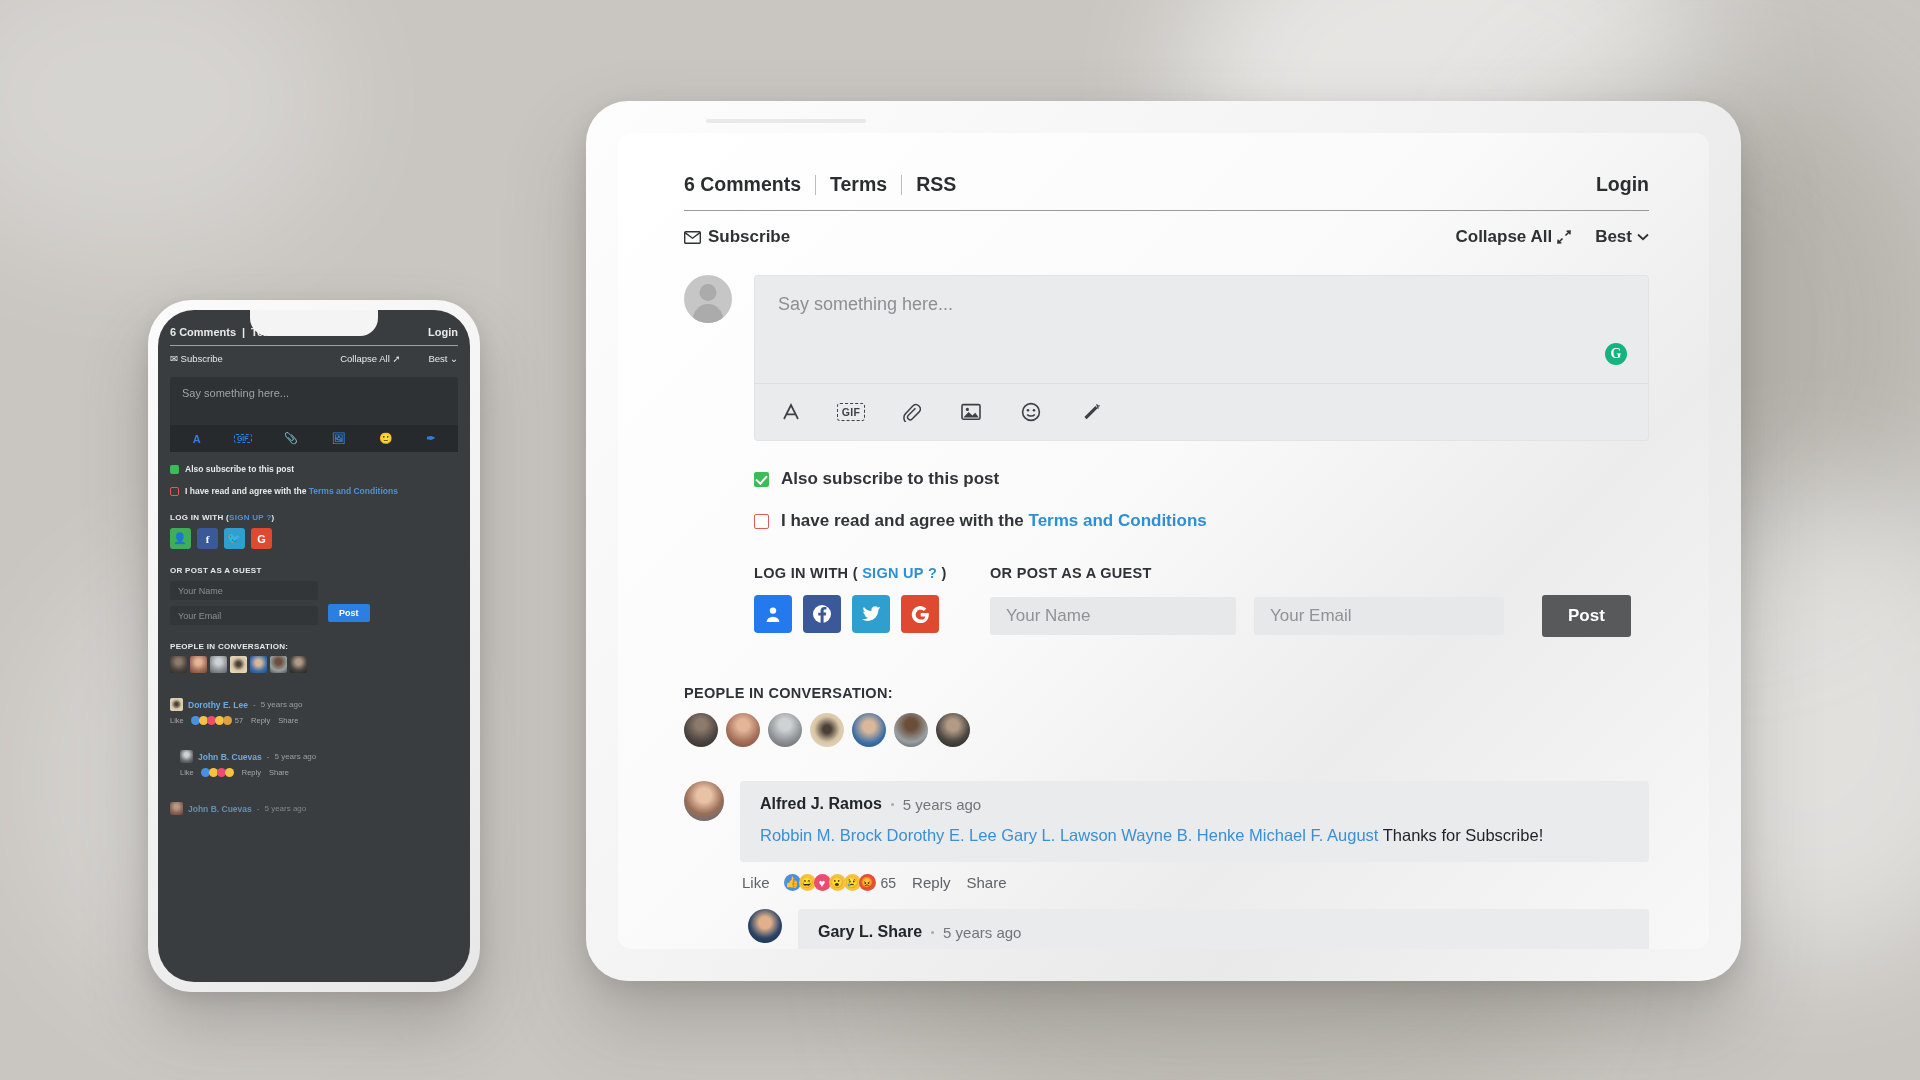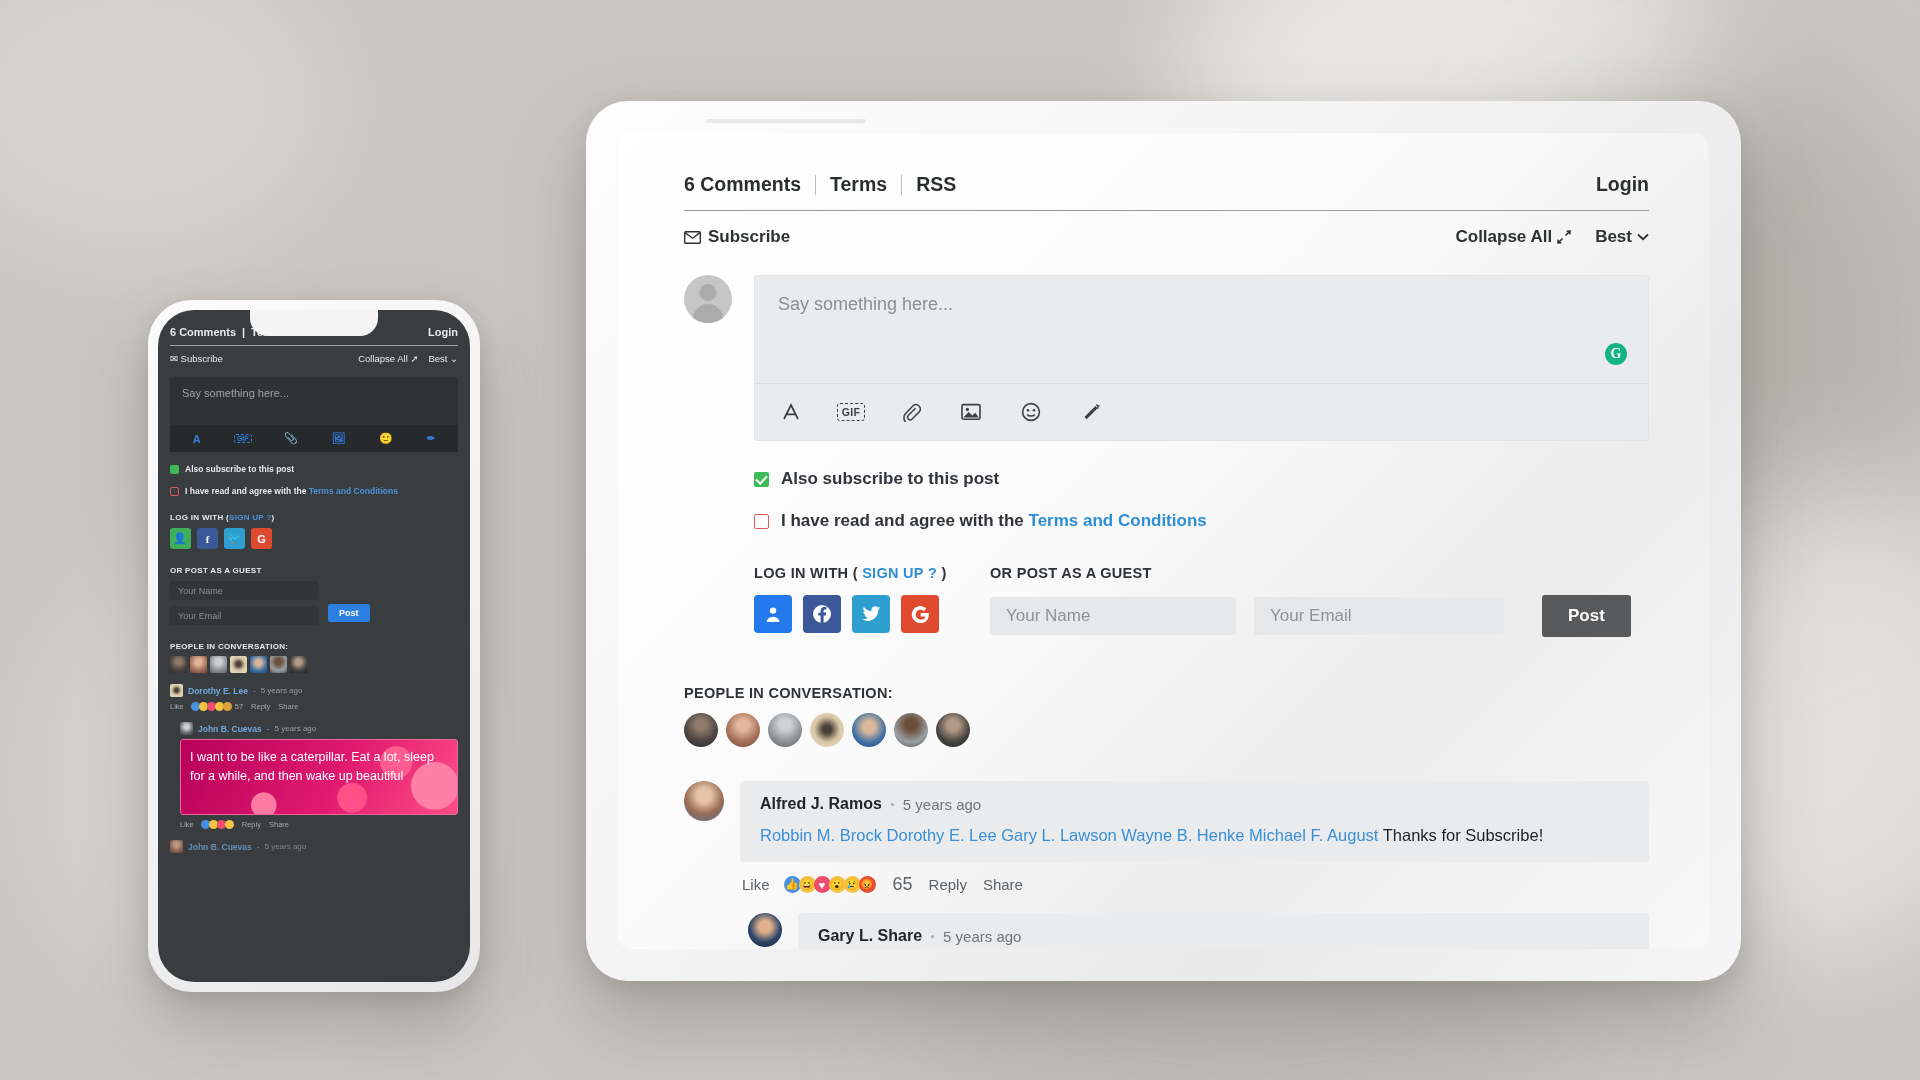--- a/index.html
+++ b/index.html
@@ -109,55 +109,55 @@
   .cmeta { display:flex; align-items:center; gap:9px; }
   .cname { font-size:16px; font-weight:bold; color:#22262a; }
   .cdot { width:3px; height:3px; border-radius:50%; background:#a8acb0; }
   .ctime { font-size:15px; color:#72767a; }
   .ctext { font-size:16.5px; color:#1e2226; margin-top:11px; line-height:1.35; }
   .mention { color:#3b8fd6; }
   .actions { display:flex; align-items:center; gap:16px; margin-top:12px; padding-left:2px; }
   .act { font-size:15px; color:#5e6368; }
   .reacts { display:flex; align-items:center; gap:0; }
   .rx { width:17px; height:17px; border-radius:50%; margin-left:-2px; font-size:11px; display:flex; align-items:center; justify-content:center; }
-  .rcount { font-size:18px; color:#5e6368; margin-left:17px; }
+  .rcount { font-size:14px; color:#5e6368; margin-left:5px; }
 
   
   #phone {
     position:absolute; left:148px; top:300px; width:332px; height:692px;
     background: linear-gradient(140deg,#fbfbfb 0%,#f2f2f2 50%,#e7e7e7 100%);
     border-radius: 44px;
     box-shadow: 0 34px 64px rgba(90,85,80,.32), 0 6px 18px rgba(90,85,80,.18);
     padding: 10px;
   }
   #phone-screen { width:100%; height:100%; background:#3a3d3f; border-radius:36px; overflow:hidden; position:relative; }
   #notch { position:absolute; left:50%; transform:translateX(-50%); top:0; width:128px; height:26px; background:#f4f4f4; border-radius:0 0 18px 18px; z-index:5; }
   .pph { padding: 16px 12px 0 12px; color:#e7e9ea; }
   .p-hdr { display:flex; justify-content:space-between; align-items:center; font-size:11px; font-weight:bold; }
   .p-hdr .left { display:flex; gap:6px; }
   .p-rule { height:1px; background:#9fa2a4; margin:7px 0; }
   .p-sub { display:flex; justify-content:space-between; align-items:center; font-size:9.5px; }
-  .p-sub .rt { display:flex; gap:10px; }
+  .p-sub .rt { display:flex; gap:28px; }
   .p-editor { background:#2f3234; border-radius:3px; margin-top:13px; }
   .p-editor-body { height:48px; padding:10px 12px; font-size:11px; color:#9fa3a6; }
   .p-tools { background:#272a2c; display:flex; justify-content:space-around; align-items:center; padding:7px 6px; }
   .p-tool { font-size:11px; font-weight:bold; }
   .p-chk { display:flex; align-items:center; gap:6px; margin-top:12px; font-size:8.5px; font-weight:bold; }
   .p-cb { width:9px; height:9px; border-radius:2px; flex:0 0 9px; }
   .p-cb.on { background:#3dbb55; }
   .p-cb.req { border:1.4px solid #e05a5a; }
   .p-cap { font-size:8px; font-weight:bold; letter-spacing:.3px; margin-top:17px; }
   .p-soc-row { display:flex; gap:6px; margin-top:6px; }
   .p-soc { width:21px; height:21px; border-radius:3px; display:flex; align-items:center; justify-content:center; color:#fff; font-size:11px; }
   .p-gin { height:19px; background:#333638; border-radius:2px; margin-top:6px; display:flex; align-items:center; padding:0 8px; font-size:9px; color:#8b8f92; width:148px; }
   .p-post-row { display:flex; align-items:center; gap:10px; }
   .p-post { background:#2a7fe0; color:#fff; font-size:9px; font-weight:bold; padding:4px 11px; border-radius:2px; }
   .p-people { display:flex; gap:3px; margin-top:5px; }
   .p-pa { width:17px; height:17px; border-radius:2px; background-size:cover; }
-  .p-cmt { margin-top:11px; }
+  .p-cmt { margin-top:25px; }
   .p-cmeta { display:flex; align-items:center; gap:5px; }
   .p-cav { width:13px; height:13px; border-radius:2px; background-size:cover; flex:0 0 13px; }
   .p-cname { font-size:8.5px; font-weight:bold; color:#6fa8dc; }
   .p-ctime { font-size:8px; color:#9a9ea1; }
   .p-bubble { background:#2f3234; border-radius:3px; padding:7px 8px; margin-top:4px; font-size:8.6px; line-height:1.5; color:#dfe2e4; }
   .p-actions { display:flex; align-items:center; gap:8px; margin-top:5px; font-size:7.5px; color:#a3a7aa; }
   .p-rx { width:9px; height:9px; border-radius:50%; margin-left:-1px; font-size:6px; display:flex; align-items:center; justify-content:center; }
   .p-gif {
     margin-top:4px; height:76px; border-radius:3px; padding:8px 9px; color:#fff;
     font-size:12.5px; line-height:1.55;
@@ -493,21 +493,20 @@
         </div>
       </div>
 
       <div class="p-cmt indent">
         <div class="p-cmeta">
           <span class="p-cav" style="background:radial-gradient(circle at 50% 36%,#cfd2d4 20%,#6b6f72 60%,#3a3e41);"></span>
           <span class="p-cname">John B. Cuevas</span>
           <span class="p-ctime">-</span>
           <span class="p-ctime">5 years ago</span>
         </div>
-        <div class="p-gif">I want to be like a caterpillar. Eat a lot, sleep for a while, and then wake up beautiful</div>
         <div class="p-actions">
           <span>Like</span>
           <span style="display:flex;align-items:center;">
             <span class="p-rx" style="background:#4a90e2;"></span>
             <span class="p-rx" style="background:#f5c242;"></span>
             <span class="p-rx" style="background:#ef4b6e;"></span>
             <span class="p-rx" style="background:#f5c242;"></span>
           </span>
           <span>Reply</span>
           <span>Share</span>

